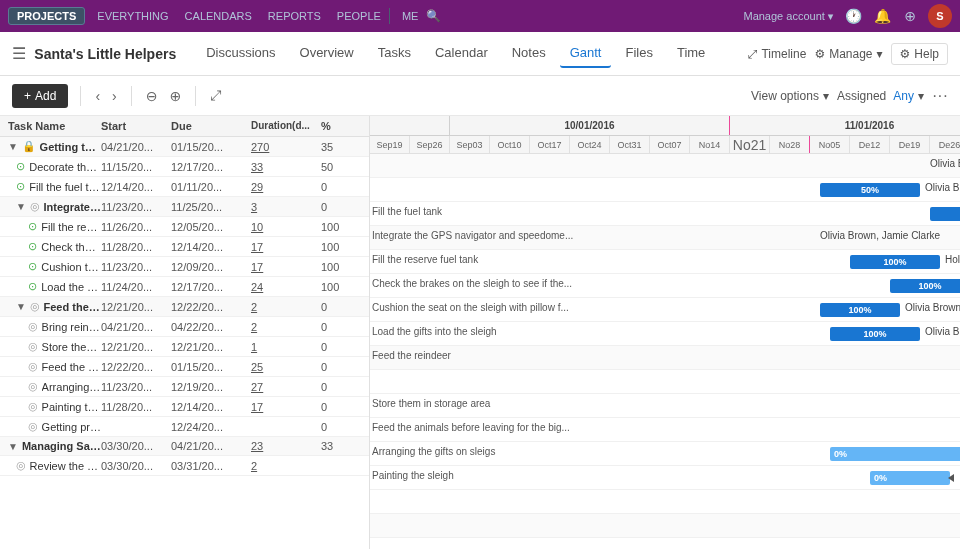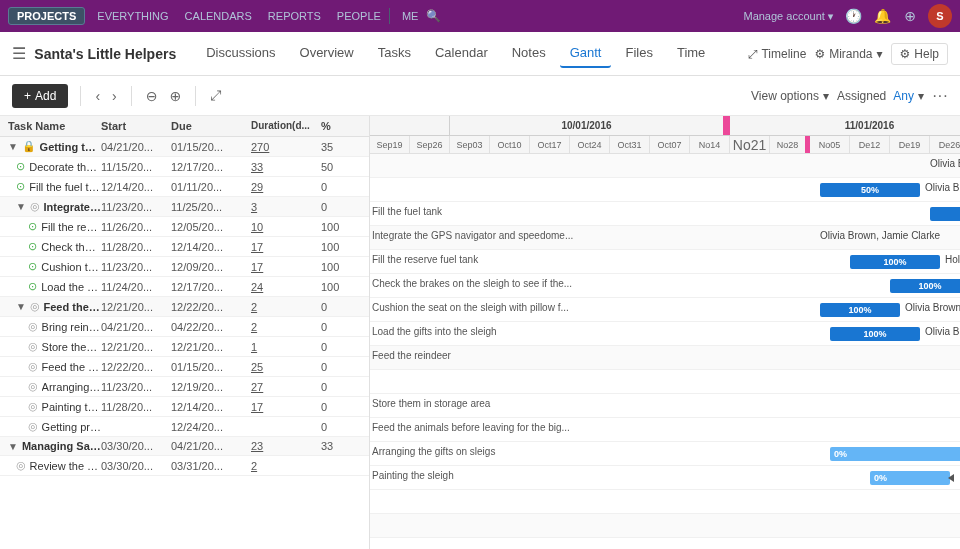--- a/index.html
+++ b/index.html
@@ -193,21 +193,21 @@
     <a class="sec-nav-link">Files</a>
     <a class="sec-nav-link">Time</a>
   </div>
   <div class="sec-nav-right">
     <div class="timeline-btn">
       <span>⤢</span>
       <span>Timeline</span>
     </div>
     <div class="manage-btn">
       <span>⚙</span>
-      <span>Miranda</span>
+      <span>Manage</span>
       <span>▾</span>
     </div>
     <div class="help-btn">
       <span>⚙</span>
       <span>Help</span>
     </div>
   </div>
 </div>
 
 <div class="toolbar">
@@ -424,37 +424,37 @@
       <span class="percent-cell"></span>
     </div>
   </div>
 
   <div class="gantt-panel">
 
     <div style="position:sticky;top:0;z-index:10;background:#f5f5f5;">
 
       <div style="display:flex;height:20px;border-bottom:1px solid #d0d0d0;width:1400px;">
         <div style="width:80px;border-right:1px solid #d0d0d0;font-size:10px;font-weight:600;color:#666;display:flex;align-items:center;justify-content:center;"></div>
-        <div style="width:280px;border-right:7px solid #ec4899;font-size:10px;font-weight:600;color:#444;display:flex;align-items:center;justify-content:center;">10/01/2016</div>
+        <div style="width:280px;border-right:1px solid #ec4899;font-size:10px;font-weight:600;color:#444;display:flex;align-items:center;justify-content:center;">10/01/2016</div>
         <div style="width:280px;border-right:1px solid #d0d0d0;font-size:10px;font-weight:600;color:#444;display:flex;align-items:center;justify-content:center;">11/01/2016</div>
 
       </div>
 
       <div style="display:flex;height:18px;border-bottom:1px solid #e0e0e0;width:1400px;">
         <div style="width:40px;border-right:1px solid #e0e0e0;font-size:9px;color:#666;display:flex;align-items:center;justify-content:center;">Sep19</div>
         <div style="width:40px;border-right:1px solid #e0e0e0;font-size:9px;color:#666;display:flex;align-items:center;justify-content:center;">Sep26</div>
         <div style="width:40px;border-right:1px solid #e0e0e0;font-size:9px;color:#666;display:flex;align-items:center;justify-content:center;">Sep03</div>
         <div style="width:40px;border-right:1px solid #e0e0e0;font-size:9px;color:#666;display:flex;align-items:center;justify-content:center;">Oct10</div>
         <div style="width:40px;border-right:1px solid #e0e0e0;font-size:9px;color:#666;display:flex;align-items:center;justify-content:center;">Oct17</div>
         <div style="width:40px;border-right:1px solid #e0e0e0;font-size:9px;color:#666;display:flex;align-items:center;justify-content:center;">Oct24</div>
         <div style="width:40px;border-right:1px solid #e0e0e0;font-size:9px;color:#666;display:flex;align-items:center;justify-content:center;">Oct31</div>
         <div style="width:40px;border-right:1px solid #e0e0e0;font-size:9px;color:#666;display:flex;align-items:center;justify-content:center;">Oct07</div>
         <div style="width:40px;border-right:1px solid #e0e0e0;font-size:9px;color:#666;display:flex;align-items:center;justify-content:center;">No14</div>
         <div style="width:40px;border-right:1px solid #e0e0e0;font-size:14px;color:#666;display:flex;align-items:center;justify-content:center;">No21</div>
-        <div style="width:40px;border-right:5px solid #ec4899;font-size:9px;color:#666;display:flex;align-items:center;justify-content:center;">No28</div>
+        <div style="width:40px;border-right:1px solid #ec4899;font-size:9px;color:#666;display:flex;align-items:center;justify-content:center;">No28</div>
         <div style="width:40px;border-right:1px solid #e0e0e0;font-size:9px;color:#666;display:flex;align-items:center;justify-content:center;">No05</div>
         <div style="width:40px;border-right:1px solid #e0e0e0;font-size:9px;color:#666;display:flex;align-items:center;justify-content:center;">De12</div>
         <div style="width:40px;border-right:1px solid #e0e0e0;font-size:9px;color:#666;display:flex;align-items:center;justify-content:center;">De19</div>
         <div style="width:40px;border-right:1px solid #e0e0e0;font-size:9px;color:#666;display:flex;align-items:center;justify-content:center;">De26</div>
 
       </div>
     </div>
 
     <div style="width:1400px;position:relative;">
 

